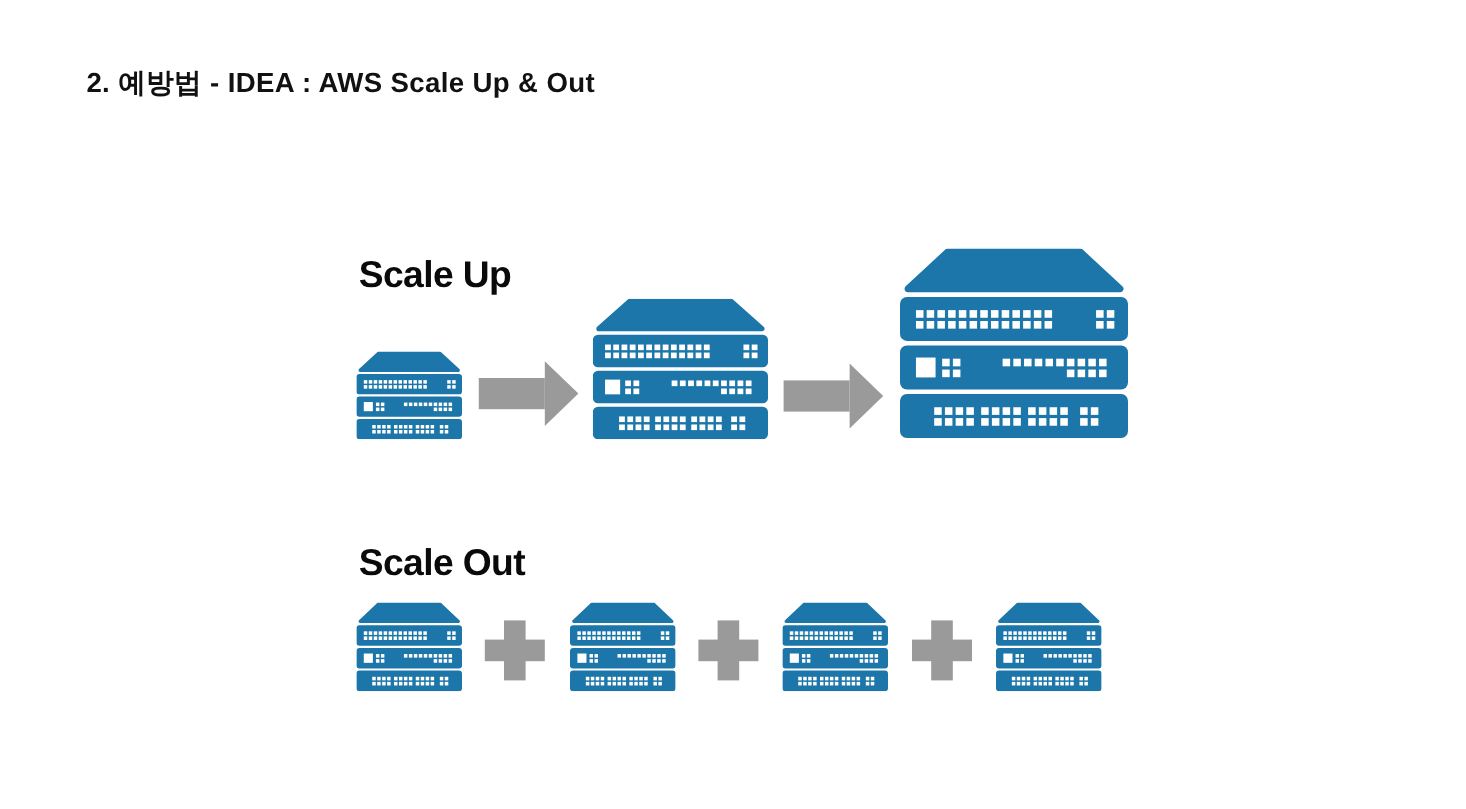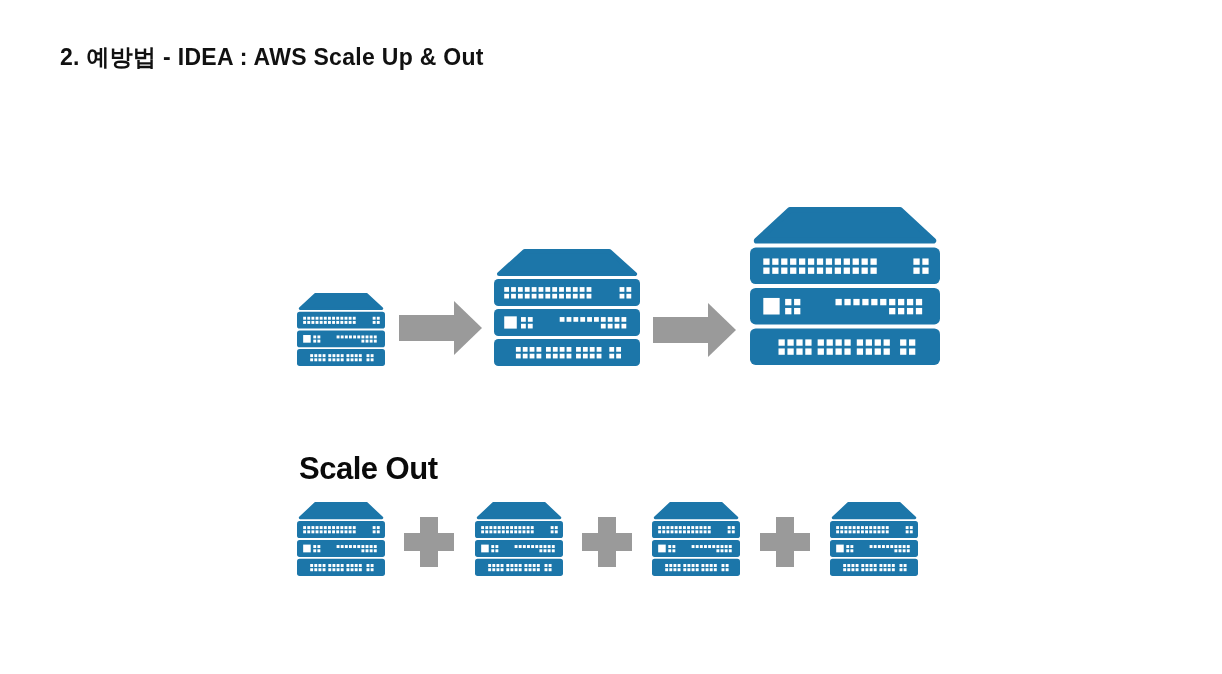--- a/index.html
+++ b/index.html
@@ -4,21 +4,21 @@
 <style>
   html,body{margin:0;padding:0;background:#fff;}
   .slide{
     position:relative;
     width:1222px;height:674px;
     background:var(--bg,#fff);
     font-family:"Liberation Sans", sans-serif;
     overflow:hidden;
   }
   .title{
-    position:absolute;left:60px;top:42px;margin:0;
+    position:absolute;left:60px;top:42px;margin:12px;
     font-size:23px;font-weight:700;color:var(--title,#111);
     letter-spacing:0.3px;white-space:nowrap;
   }
   .section-label{
     position:absolute;margin:0;
     font-size:31px;font-weight:700;color:#0a0a0a;
     letter-spacing:-0.5px;white-space:nowrap;
   }
   .lbl-scale-up{left:299px;top:211px;}
   .lbl-scale-out{left:299px;top:451px;}
@@ -59,20 +59,21 @@
   .plus-1{left:404px;top:517px;}
   .plus-2{left:582px;top:517px;}
   .plus-3{left:760px;top:517px;}
 </style>
 </head>
 <body>
 
 <div class="slide">
   <h1 class="title">2. 예방법 - IDEA : AWS Scale Up &amp; Out</h1>
 
+  <div class="section-label lbl-scale-up">Scale Up</div>
 
   <div class="server srv-su-small">
       <svg viewBox="0 0 100 82" preserveAspectRatio="none" xmlns="http://www.w3.org/2000/svg">
         <path d="M21,1.5 L79,1.5 L96.5,17.5 L3.5,17.5 Z" fill="#1C76A9" stroke="#1C76A9" stroke-width="3" stroke-linejoin="round"></path>
         <rect x="0" y="21" width="100" height="19" rx="3" fill="#1C76A9"></rect>
         <rect x="0" y="42" width="100" height="19" rx="3" fill="#1C76A9"></rect>
         <rect x="0" y="63" width="100" height="19" rx="3" fill="#1C76A9"></rect>
         <rect x="7.0" y="26.7" width="3.3" height="3.3" fill="#fff"></rect>
         <rect x="11.7" y="26.7" width="3.3" height="3.3" fill="#fff"></rect>
         <rect x="16.4" y="26.7" width="3.3" height="3.3" fill="#fff"></rect>

